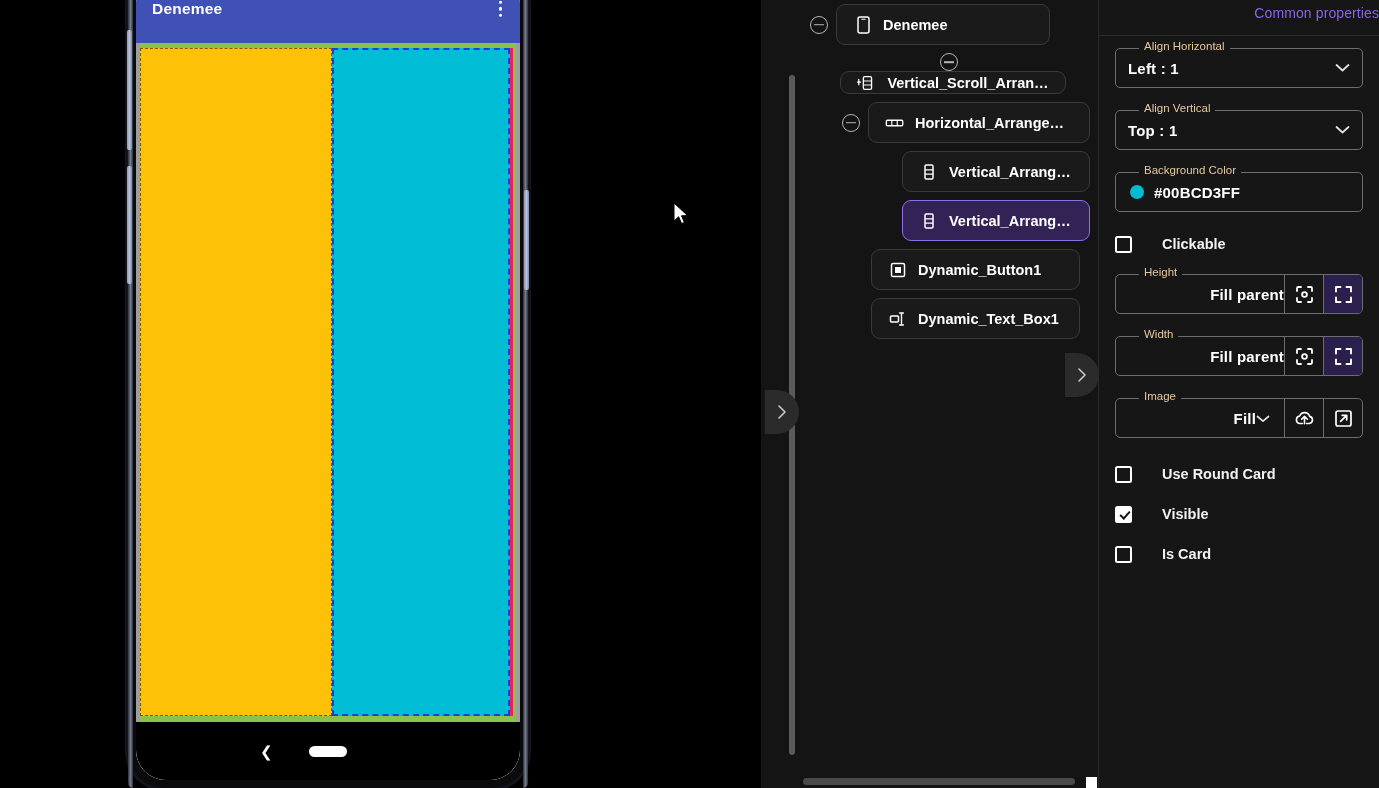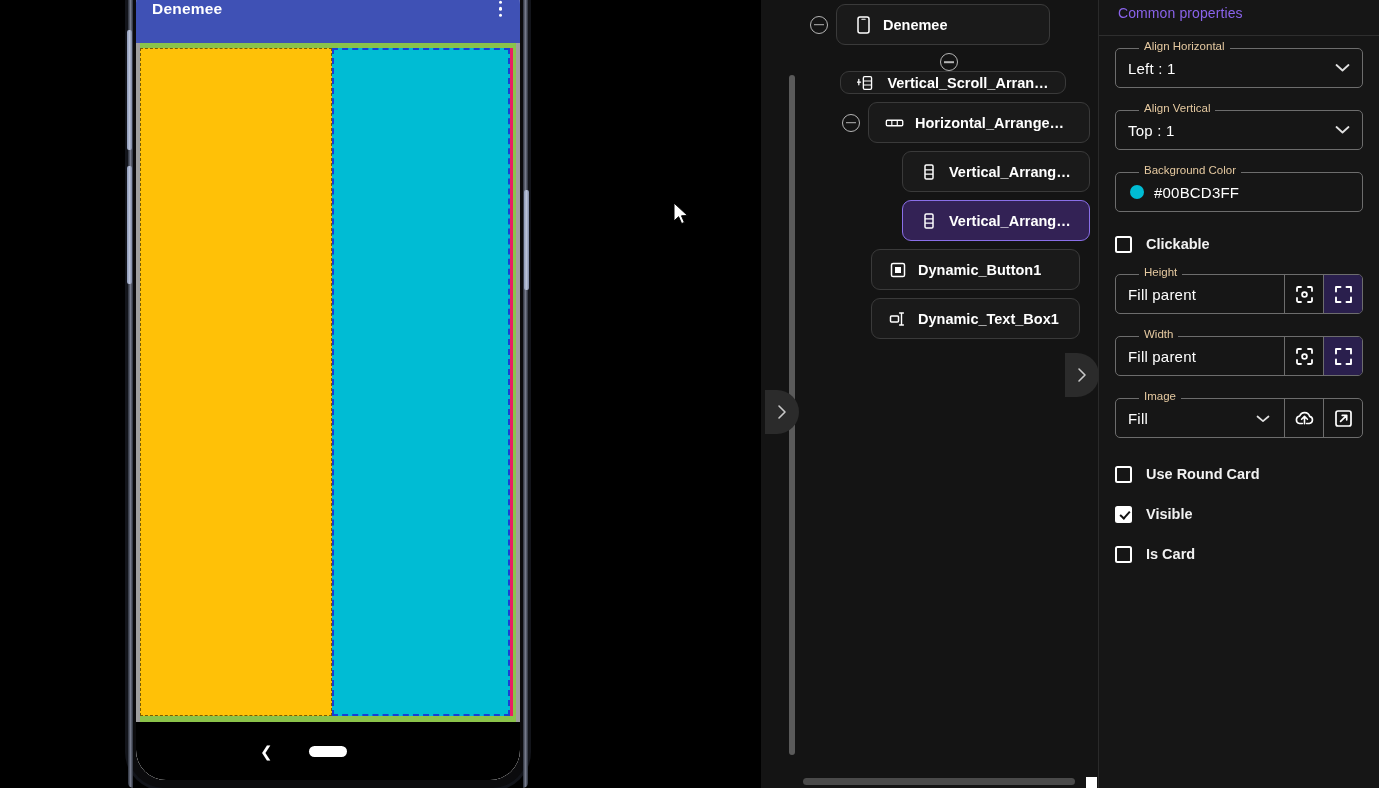--- a/index.html
+++ b/index.html
@@ -3,21 +3,21 @@
 <meta charset="utf-8">
 <title>App Designer</title>
 <style>
   * { box-sizing: border-box; margin: 0; padding: 0; }
   html, body {
     width: 1379px; height: 788px;
     background: #000000;
     font-family: "Liberation Sans", sans-serif;
     overflow: hidden;
   }
-  #root { position: relative; width: 1379px; height: 788px; background: #c4b5fd; }
+  #root { position: relative; width: 1379px; height: 788px; background: #c4b5fd; text-align: right; }
 
   
   .phone-stage {
     position: absolute; left: 0; top: 0; width: 760px; height: 788px;
     background: #000000; overflow: hidden;
   }
   .phone-body {
     position: absolute; left: 128px; top: -34px;
     width: 400px; height: 822px;
     background: #0b0b0d;
@@ -218,21 +218,21 @@
     height: 40px; margin-bottom: 22px;
     display: flex; align-items: center;
   }
   .field-legend {
     position: absolute; left: 23px; top: -8px;
     background: #161616; padding: 0 5px;
     color: #e5c9a0; font-size: 11.5px; line-height: 1;
     white-space: nowrap;
   }
   .field-value {
-    color: #ffffff; font-size: 15px; font-weight: 400; padding-left: 12px;
+    color: #ffffff; font-size: 15px; font-weight: 700; padding-left: 12px;
     letter-spacing: .2px;
   }
   .chev {
     position: absolute; right: 12px; top: 50%; transform: translateY(-50%);
     color: #e0e0e0; font-size: 13px; line-height: 1;
   }
   .swatch {
     width: 14px; height: 14px; border-radius: 50%;
     margin-left: 14px; flex: 0 0 14px;
   }
@@ -244,21 +244,21 @@
   .ibtn {
     width: 39px; height: 38px; flex: 0 0 39px;
     display: flex; align-items: center; justify-content: center;
     border-left: 1px solid #6d6d6d;
     color: #ffffff; cursor: pointer;
   }
   .ibtn.active { background: #2a1f4d; }
   .ibtn:last-child { border-radius: 0 4px 4px 0; }
 
   .cbrow {
-    display: flex; align-items: center; gap: 14px;
+    display: flex; align-items: center; gap: 30px;
     margin-bottom: 20px; height: 20px; cursor: pointer;
   }
   .cb {
     width: 17px; height: 17px; flex: 0 0 17px;
     border: 2px solid #ffffff; border-radius: 2.5px;
     position: relative; background: transparent;
   }
   .cb.checked { background: #ffffff; }
   .cb.checked::after {
     content: ""; position: absolute; left: 4.5px; top: 1px;

